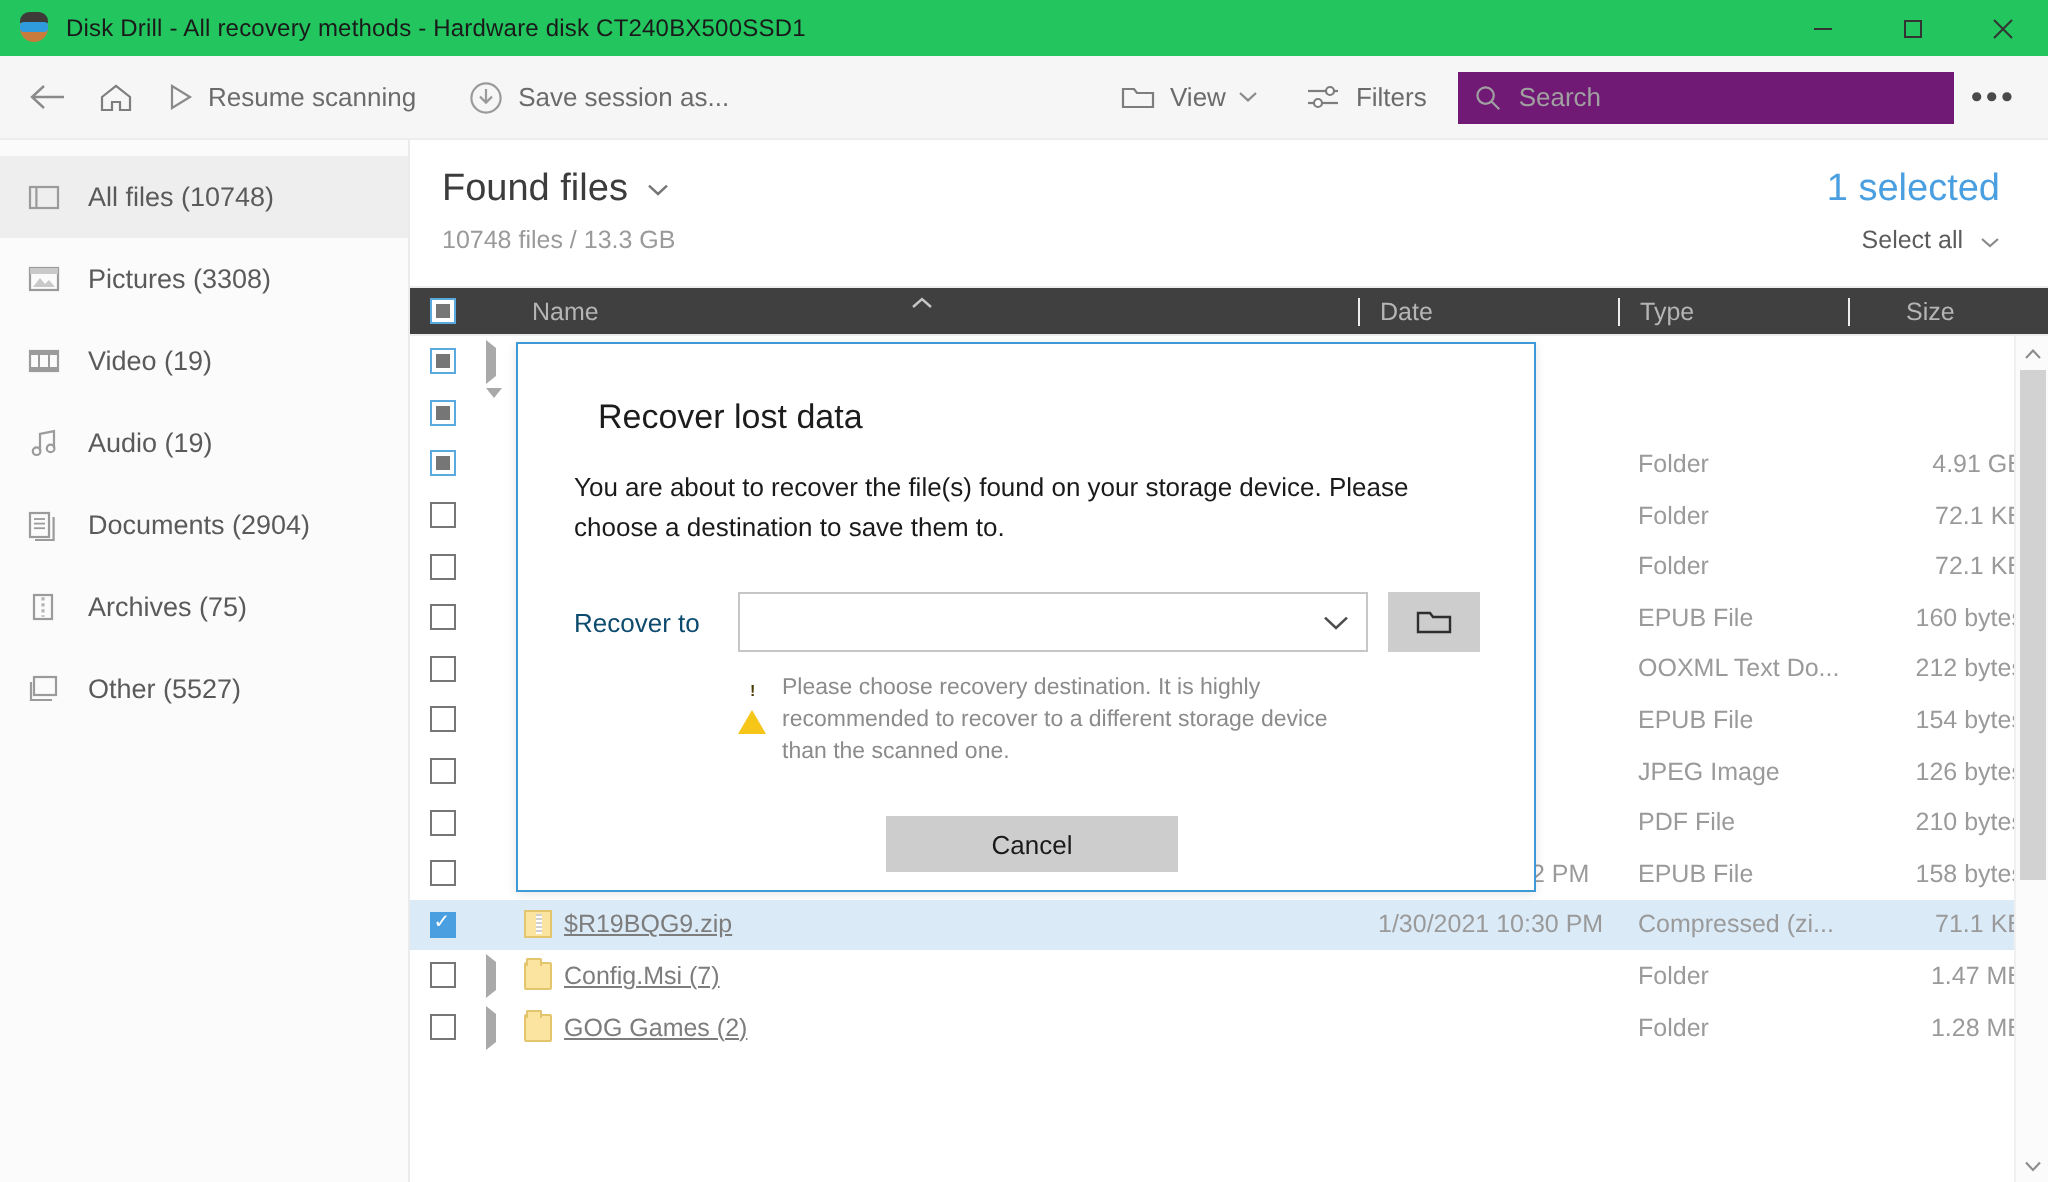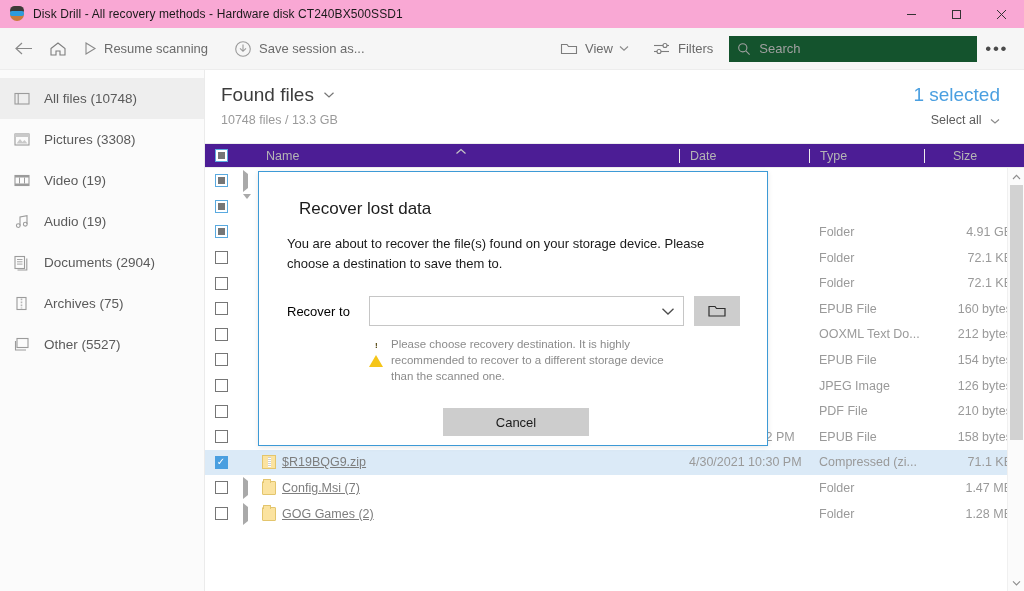--- a/index.html
+++ b/index.html
@@ -7,21 +7,21 @@
     width: 1024px; height: 591px;
     font-family: "Liberation Sans", sans-serif;
     background: #ffffff;
     overflow: hidden;
   }
   body { position: relative; }
 
   
   .titlebar {
     height: 28px; width: 100%;
-    background: #f9a8d4;
+    background: #22c55e;
     display: flex; align-items: center;
     position: relative;
     border-bottom: 0;
   }
   .app-icon {
     width: 16px; height: 16px; margin-left: 9px; margin-right: 8px;
     position: relative; flex: none;
   }
   .app-icon .head {
     position: absolute; left: 1px; top: 1px; width: 14px; height: 14px;
@@ -54,21 +54,21 @@
     position: relative;
   }
   .tb-item {
     display: flex; align-items: center; height: 42px;
     padding: 0 8px; color: #6b6b6b; font-size: 13px; white-space: nowrap;
   }
   .tb-icon { display: inline-flex; align-items: center; justify-content: center; }
   .tb-label { margin-left: 7px; }
   .tb-center { position: absolute; left: 552px; display: flex; align-items: center; }
   .searchbox {
-    width: 248px; height: 26px; background: #14532d;
+    width: 248px; height: 26px; background: #701a75;
     display: flex; align-items: center; padding: 0 8px;
     margin-left: 8px;
   }
   .searchbox .ph { color: #a0a0a0; font-size: 13px; margin-left: 8px; }
   .tb-dots { position: absolute; right: 8px; color: #4a4a4a; font-size: 17px;
              letter-spacing: 1.6px; padding: 0 8px; height: 42px; display:flex; align-items:center;}
 
   
   .body-wrap { display: flex; height: 521px; width: 100%; }
 
@@ -96,21 +96,21 @@
   .found-sub { font-size: 12.5px; color: #9a9a9a; margin-top: 7px; }
   .sel-wrap { position: absolute; right: 24px; top: 14px; text-align: right; }
   .sel-count { font-size: 19px; color: #4a9fe0; }
   .sel-all { font-size: 12.5px; color: #5c5c5c; margin-top: 7px; }
   .sel-all .chev { margin-left: 5px; color: #8a8a8a; font-size: 10px; }
 
   
   .tbl-head {
     display: flex; align-items: center; height: 25px;
     border-top: 1px solid #ededed; border-bottom: 1px solid #ededed;
-    background: #4c1d95; font-size: 12.5px; color: #b5b5b5;
+    background: #404040; font-size: 12.5px; color: #b5b5b5;
     position: relative;
   }
   .cb-col { width: 32px; flex: none; display: flex; align-items: center; justify-content: center; }
   .tw-col { width: 25px; flex: none; }
   .c-name { flex: 1; padding-left: 4px; }
   .c-date { width: 130px; flex: none; border-left: 1px solid #ededed; padding-left: 10px; }
   .c-type { width: 115px; flex: none; border-left: 1px solid #ededed; padding-left: 10px; }
   .c-size { width: 100px; flex: none; border-left: 1px solid #ededed; padding-left: 28px; }
   .sort-caret { position: absolute; left: 250px; top: 4px; color: #c6c6c6; font-size: 10px; }
 
@@ -160,21 +160,21 @@
   
   .modal {
     position: absolute; left: 258px; top: 171px; width: 510px; height: 275px;
     background: #fff; border: 1px solid #3d9ad6;
     box-shadow: 0 1px 5px rgba(0,0,0,.10);
     z-index: 50;
   }
   .m-title { font-size: 17px; color: #1c1c1c; margin: 27px 0 0 40px; }
   .m-body { font-size: 13px; color: #1a1a1a; margin: 15px 28px 0 28px; line-height: 20px; }
   .m-row { display: flex; align-items: center; margin: 22px 0 0 28px; }
-  .m-label { font-size: 13px; color: #000000; width: 82px; flex: none; }
+  .m-label { font-size: 13px; color: #0c4a6e; width: 82px; flex: none; }
   .m-select {
     width: 315px; height: 30px; border: 1px solid #c6c6c6; background: #fff;
     display: flex; align-items: center; padding: 0 8px; justify-content: flex-end;
   }
   .m-select .chev { color: #4d4d4d; font-size: 12px; }
   .m-browse {
     width: 46px; height: 30px; background: #cdcdcd; margin-left: 10px;
     display: flex; align-items: center; justify-content: center;
   }
   .m-warn { display: flex; margin: 10px 0 0 110px; width: 310px; }
@@ -566,21 +566,21 @@
             <div class="cb-col">
               <span class="cb on">
                 <i>✓</i>
               </span>
             </div>
             <div class="tw-col"><span class="tri blank"></span></div>
             <div class="c-name">
               <span class="fico zip"></span>
               <span class="fname">$R19BQG9.zip</span>
             </div>
-            <div class="c-date">4/30/2021 10:30 PM</div>
+            <div class="c-date">1/30/2021 10:30 PM</div>
             <div class="c-type">Compressed (zi...</div>
             <div class="c-size">71.1 KB</div>
           </div>
           <div class="row">
             <div class="cb-col">
               <span class="cb"></span>
             </div>
             <div class="tw-col"><span class="tri right"></span></div>
             <div class="c-name">
               <span class="fico folder"></span>

